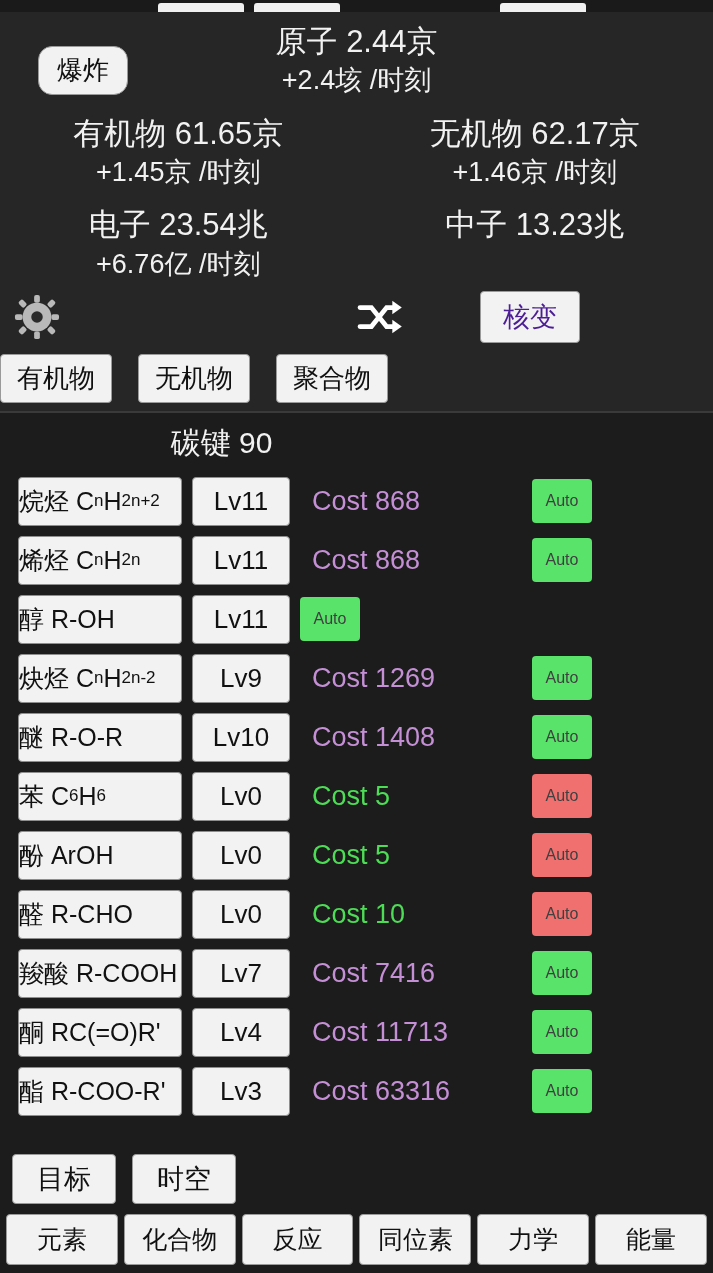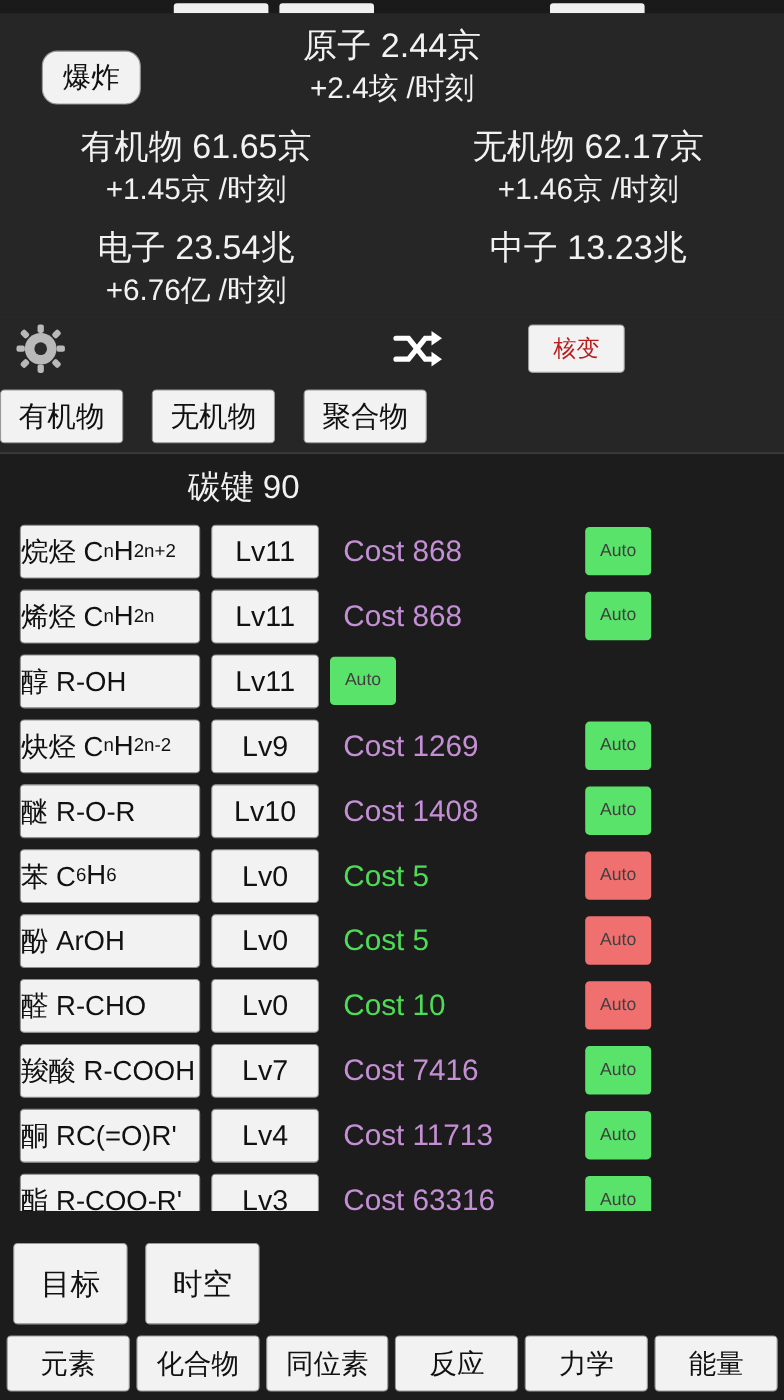--- a/index.html
+++ b/index.html
@@ -92,22 +92,22 @@
     position: absolute;
     left: 356px; top: 50%;
     transform: translateY(-50%);
     width: 46px; height: 38px;
   }
   .fusion-btn {
     position: absolute;
     left: 480px; top: 50%;
     transform: translateY(-50%);
     background: #f2f2f2;
-    color: #b91c1c;
-    font-size: 21px;
+    color: #4c1d95;
+    font-size: 27px;
     border: 1px solid #9a9a9a;
     border-radius: 4px;
     padding: 7px 22px;
   }
 
   
   .cattabs {
     background: #262626;
     padding: 6px 0 8px 0;
     display: flex;
@@ -200,21 +200,21 @@
     padding: 8px 0 6px 12px;
     background: #1c1c1c;
     flex: 0 0 auto;
   }
   .midbtn {
     background: #f2f2f2;
     color: #111;
     font-size: 27px;
     border: 1px solid #9a9a9a;
     border-radius: 4px;
-    padding: 18px 24px;
+    padding: 6px 24px;
     margin-top: 21px;
   }
   .bottom-nav {
     display: flex;
     background: #1c1c1c;
     padding: 4px 6px 8px 6px;
     gap: 6px;
     flex: 0 0 auto;
   }
   .navbtn {
@@ -421,19 +421,19 @@
   </div>
 
   <div class="bottom-mid">
     <div class="midbtn">目标</div>
     <div class="midbtn">时空</div>
   </div>
 
   <div class="bottom-nav">
     <div class="navbtn">元素</div>
     <div class="navbtn">化合物</div>
+    <div class="navbtn">反应</div>
     <div class="navbtn">同位素</div>
-    <div class="navbtn">反应</div>
     <div class="navbtn">力学</div>
     <div class="navbtn">能量</div>
   </div>
 
 </div>
 
 </body></html>

